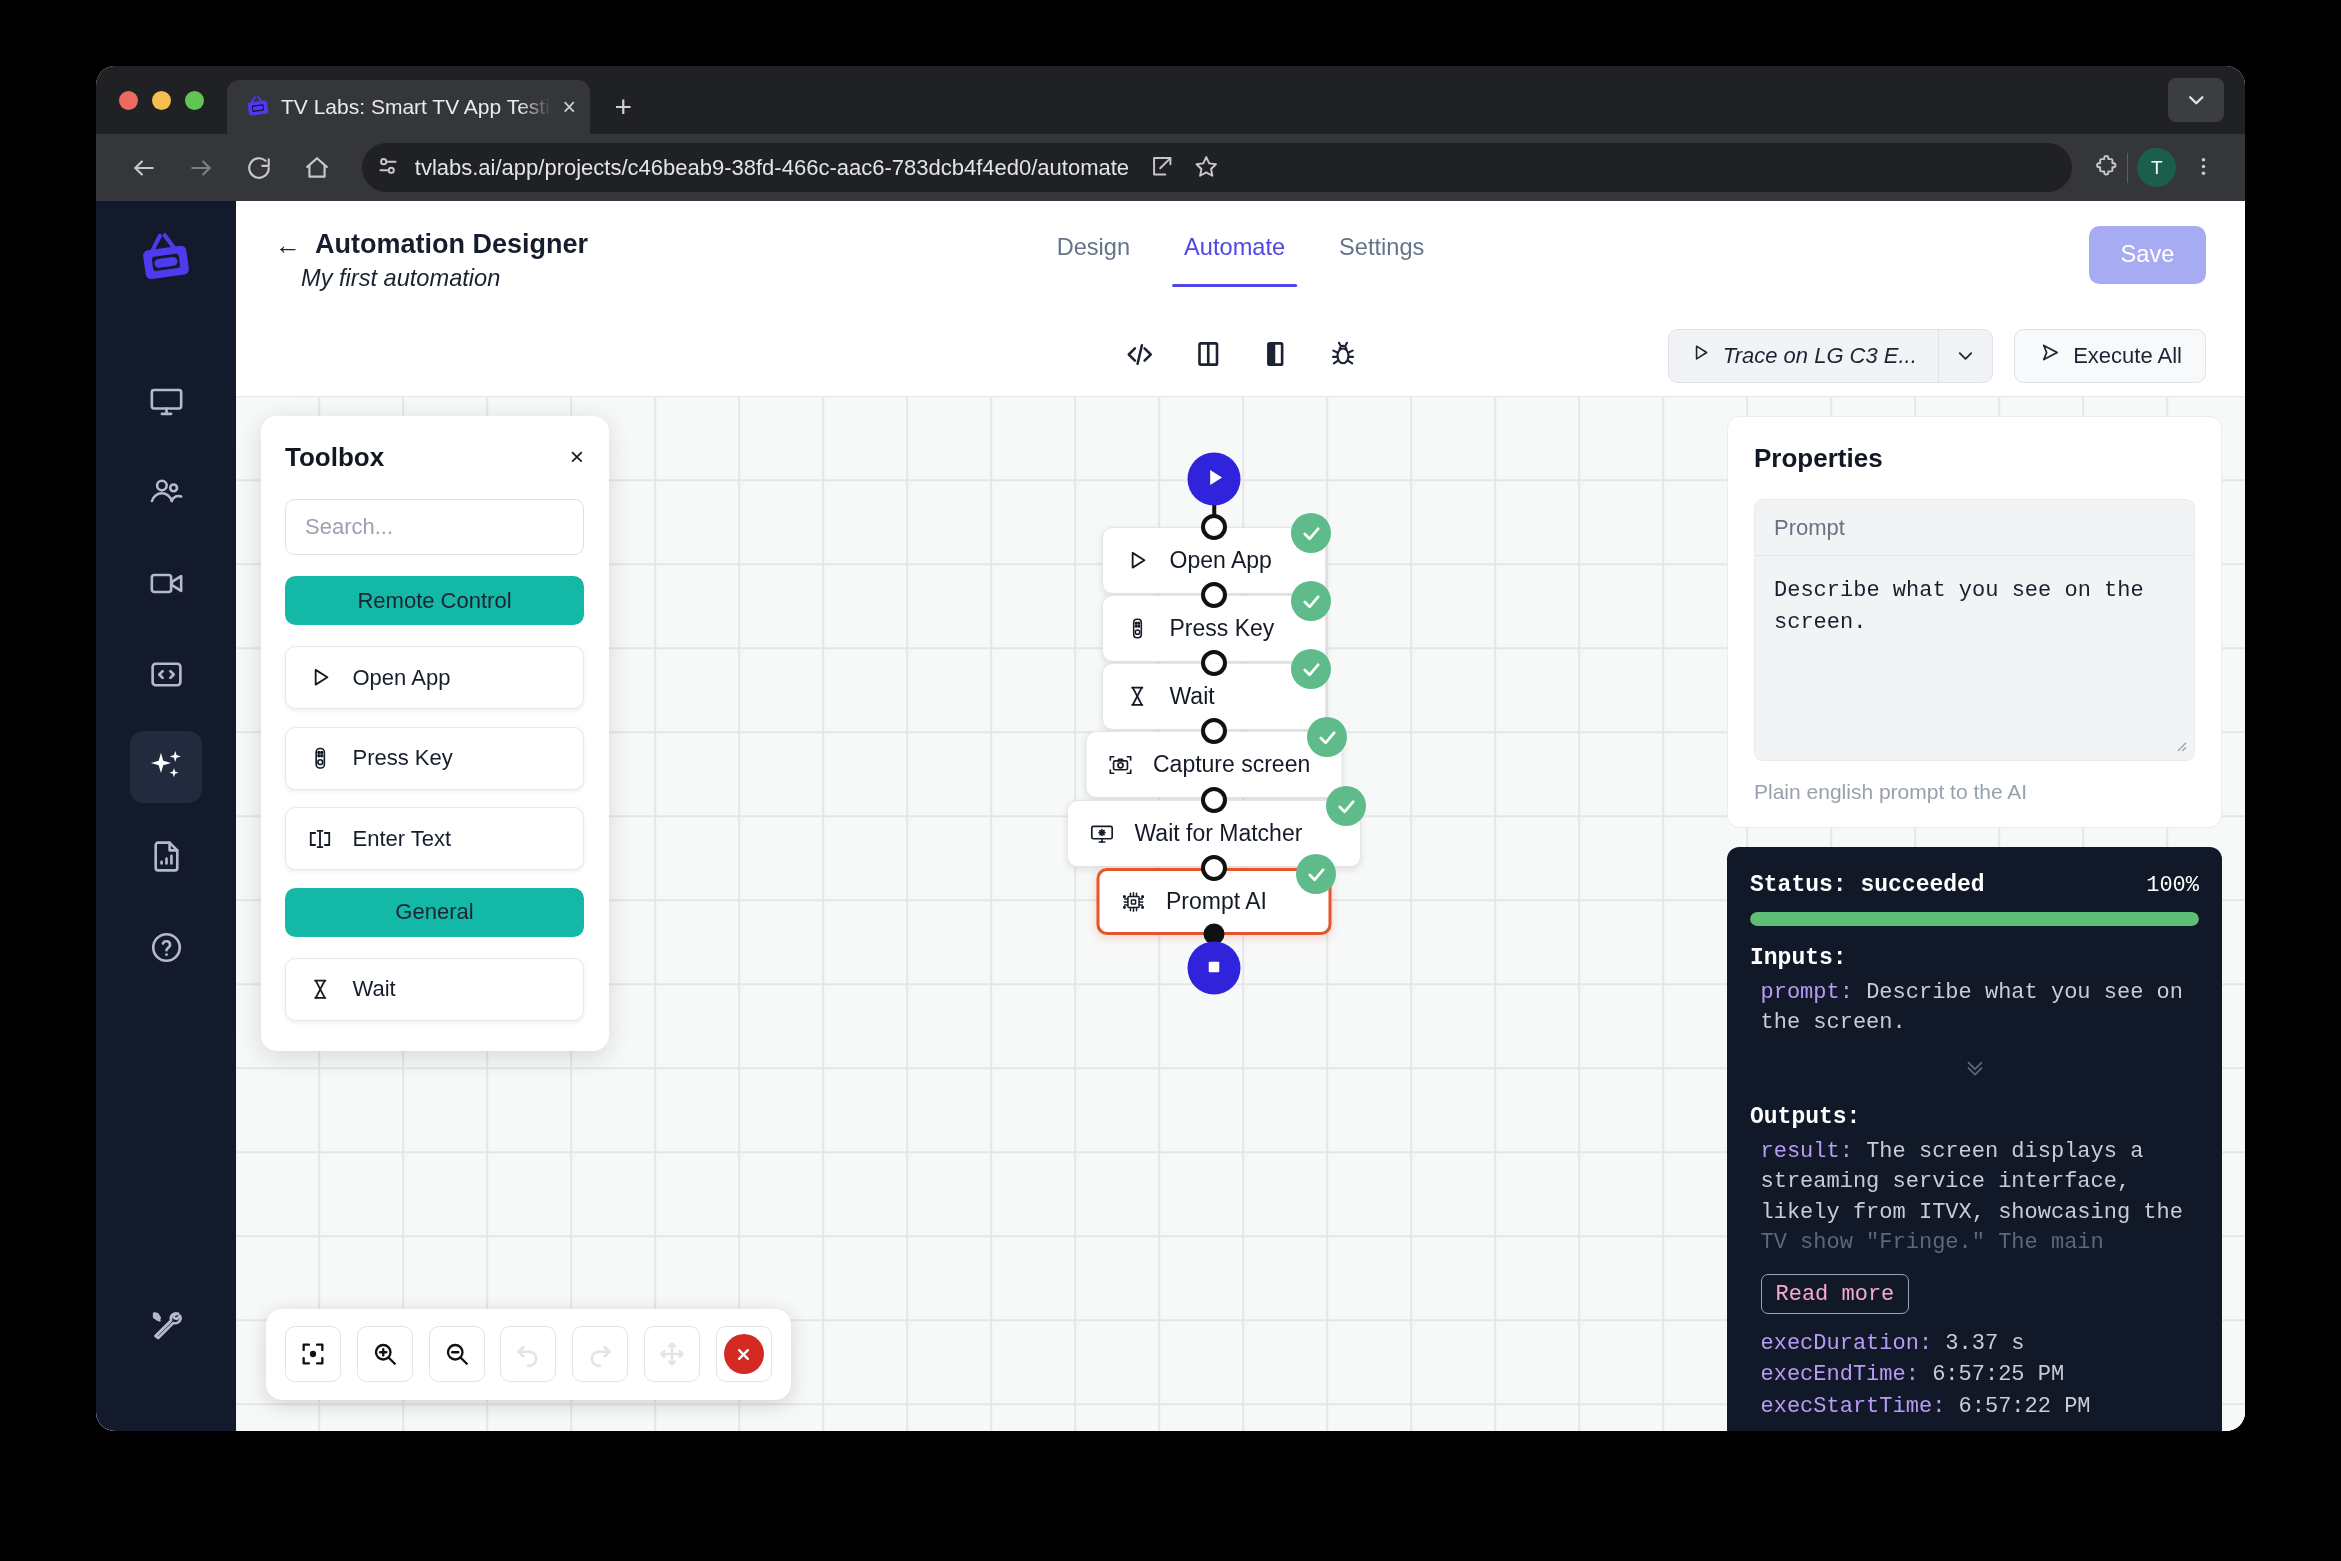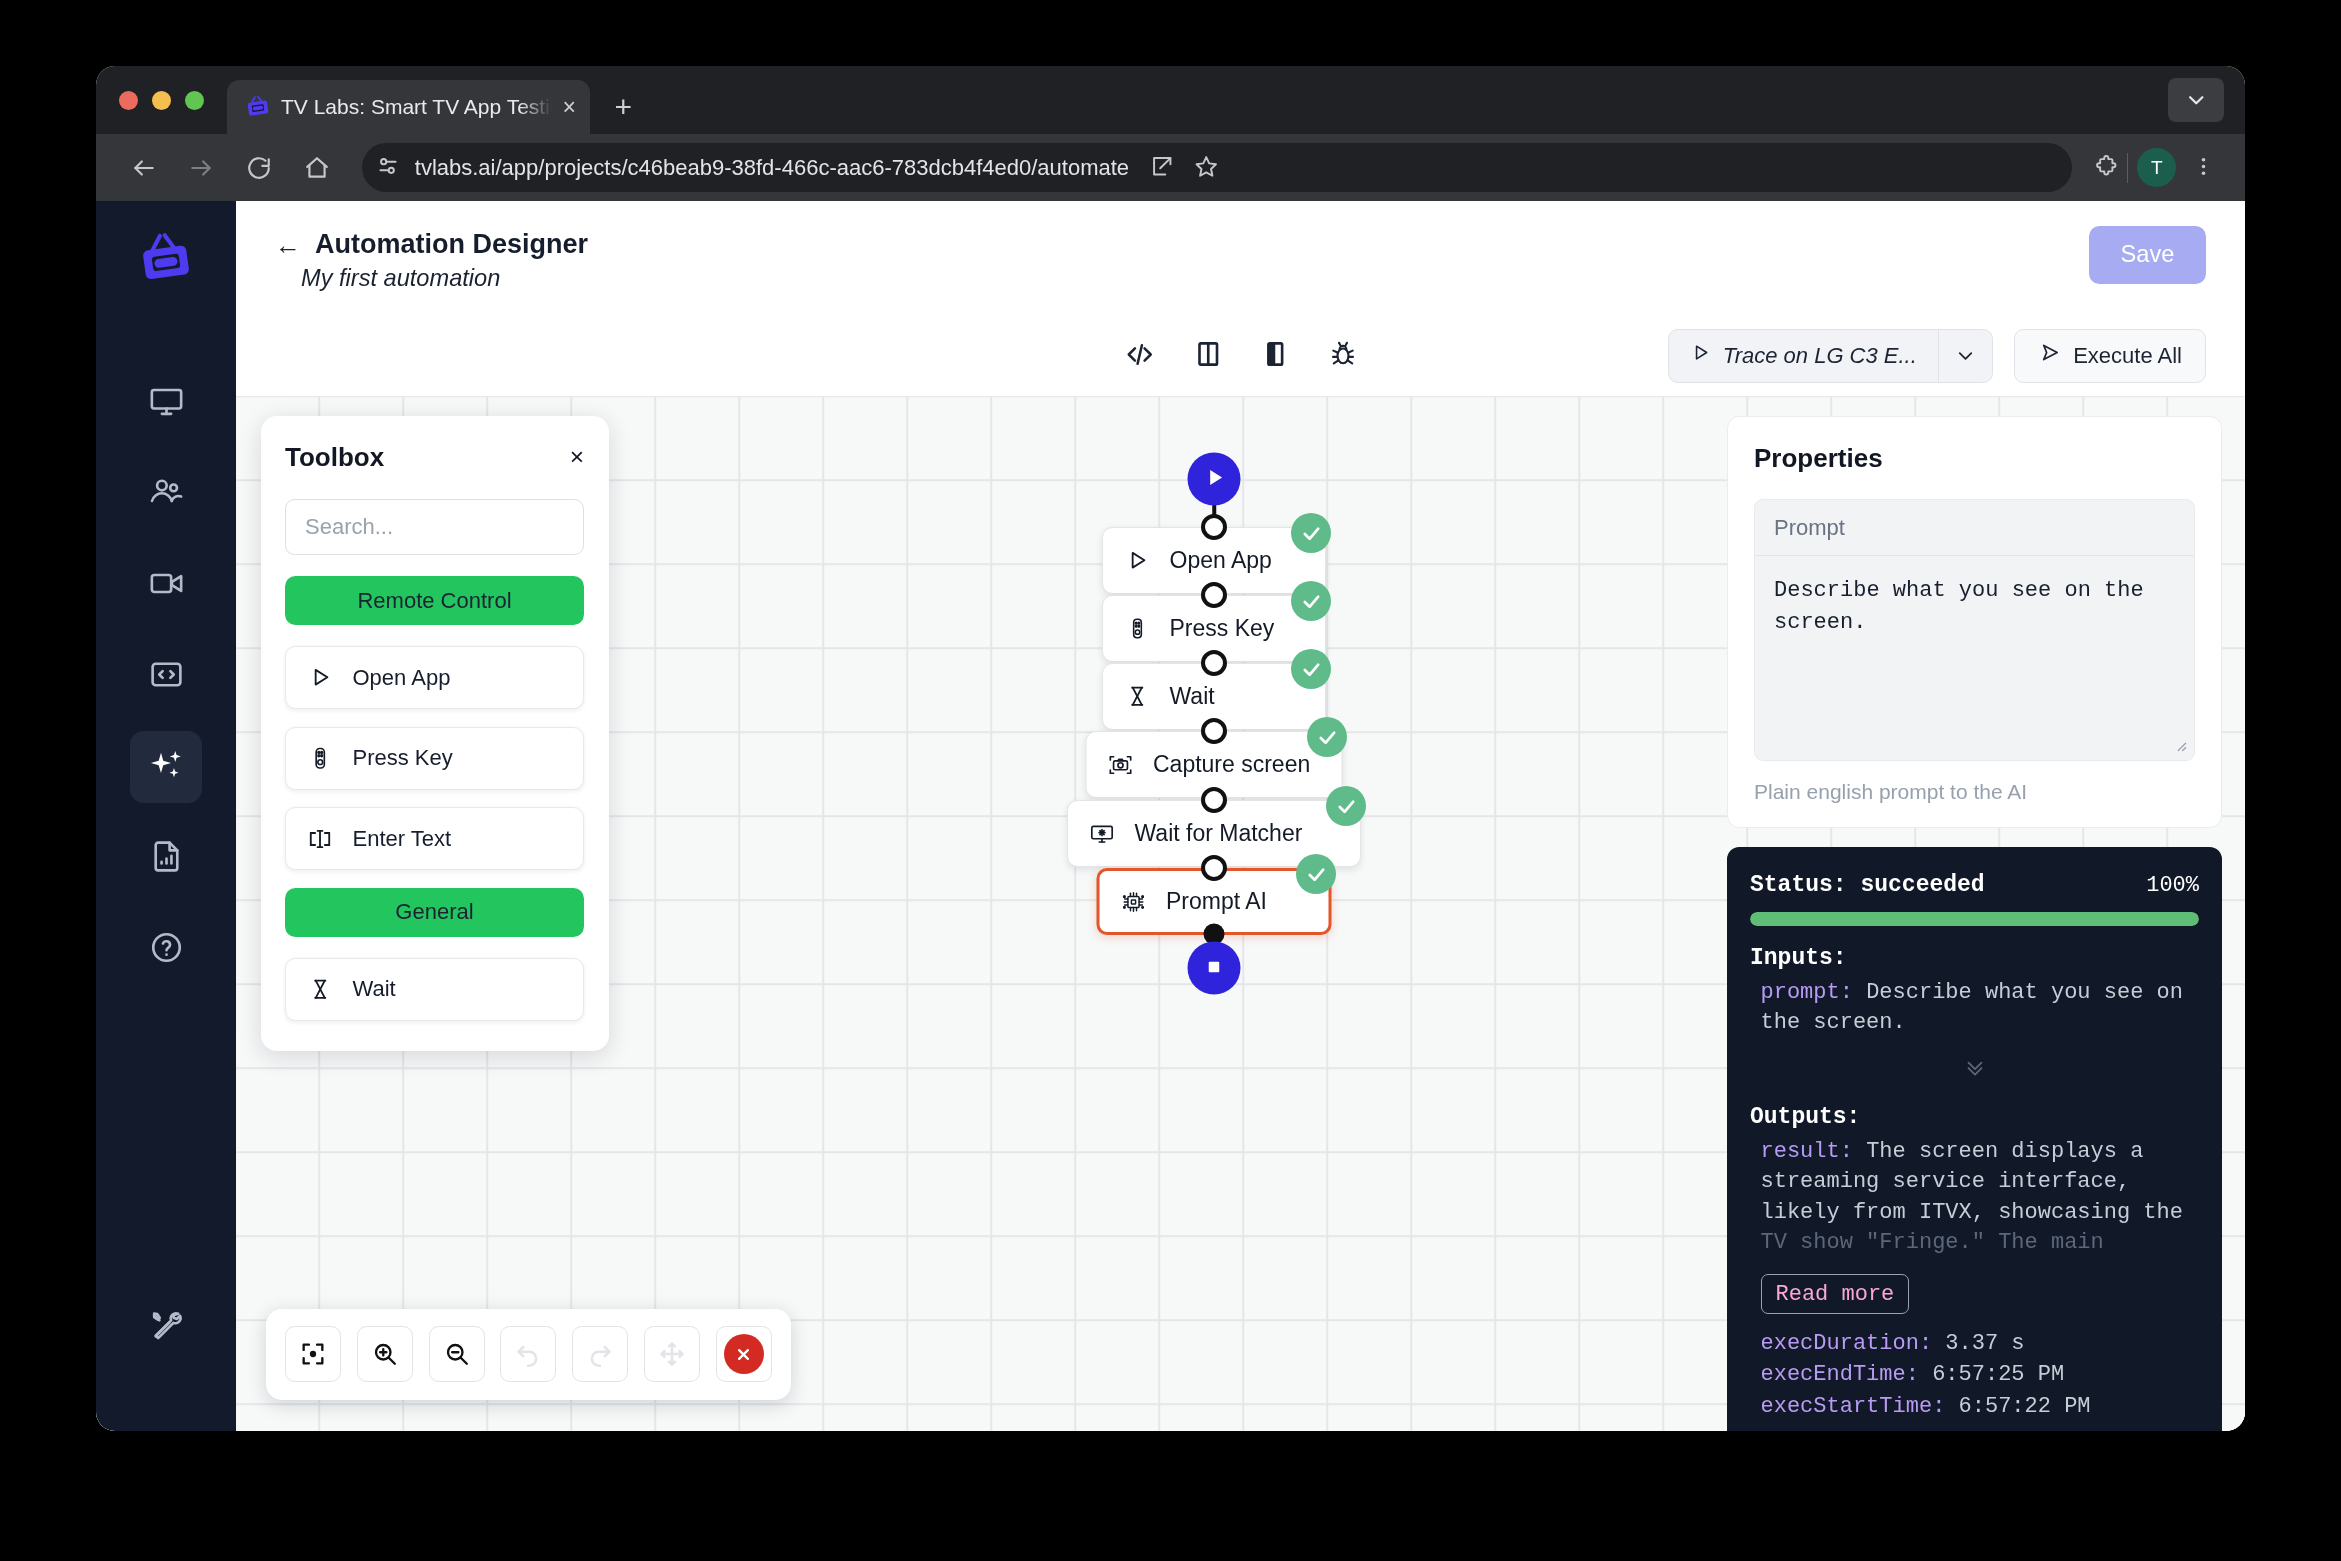--- a/index.html
+++ b/index.html
@@ -225,21 +225,21 @@
     width: 100%; height: 56px;
     border: 1.8px solid #DCDFE4; border-radius: 9.6px;
     padding: 0 19px; font-size: 22px; color: #1C2433;
     font-family: "Liberation Sans", sans-serif;
     background: #fff; outline: none;
     margin-bottom: 21px;
   }
   #toolbox-search::placeholder { color: #9AA2AF; }
   .tb-section {
     height: 49px; border-radius: 10.5px;
-    background: #22c55e; color: #1C2433;
+    background: #14b8a6; color: #1C2433;
     display: flex; align-items: center; justify-content: center;
     font-size: 22px; margin-bottom: 21px;
   }
   .tb-item {
     height: 63px; border-radius: 10.5px;
     background: #fff; border: 1.8px solid #E6E8EB;
     box-shadow: 0 1.8px 4.4px rgba(20,25,40,.07);
     display: flex; align-items: center; gap: 17.5px;
     padding: 0 19px; margin-bottom: 17.5px;
     font-size: 22px; color: #161E2E;
@@ -588,20 +588,25 @@
 
       <div id="app-header">
         <div id="header-left">
           <div id="header-title-row">
             <span id="back-arrow">←</span>
             <span id="page-title">Automation Designer</span>
           </div>
           <div id="page-subtitle">My first automation</div>
         </div>
 
+        <div id="tabs">
+          <span class="tab-link">Design</span>
+          <span class="tab-link active">Automate</span>
+          <span class="tab-link">Settings</span>
+        </div>
 
         <div id="save-button">Save</div>
       </div>
 
       <div id="toolbar-row">
         <div id="toolbar-center">
           <span>
             <svg width="33" height="33" viewBox="0 0 24 24" fill="none" stroke="currentColor" stroke-width="1.8" stroke-linecap="round" stroke-linejoin="round">
                 <polyline points="8.5 7.5 4 12 8.5 16.5"></polyline>
                 <polyline points="15.5 7.5 20 12 15.5 16.5"></polyline>

